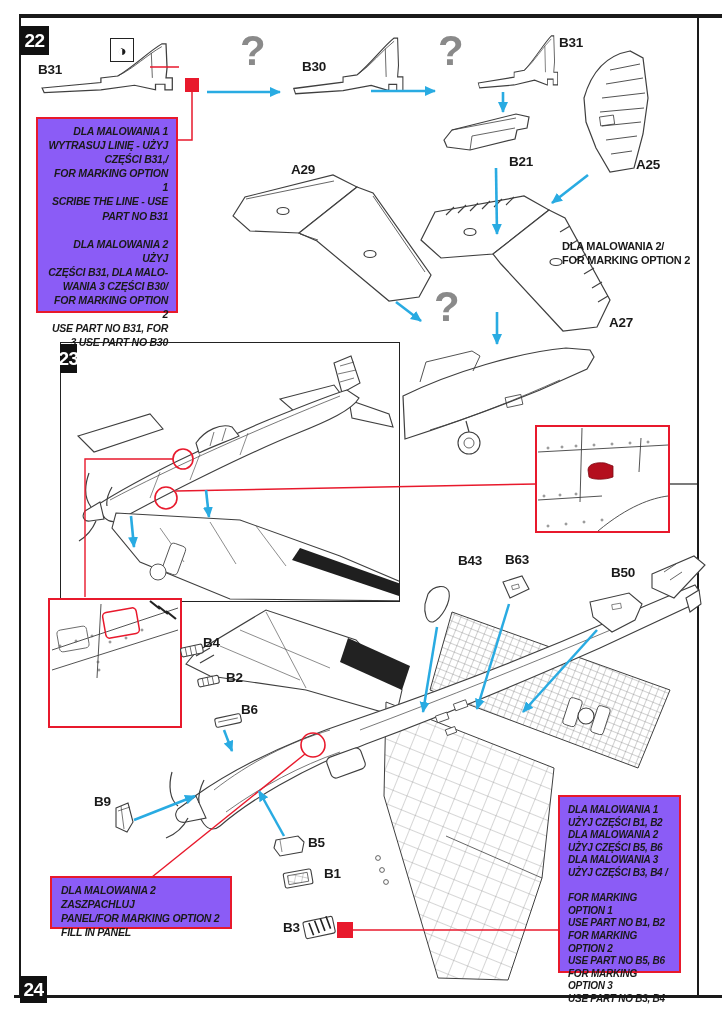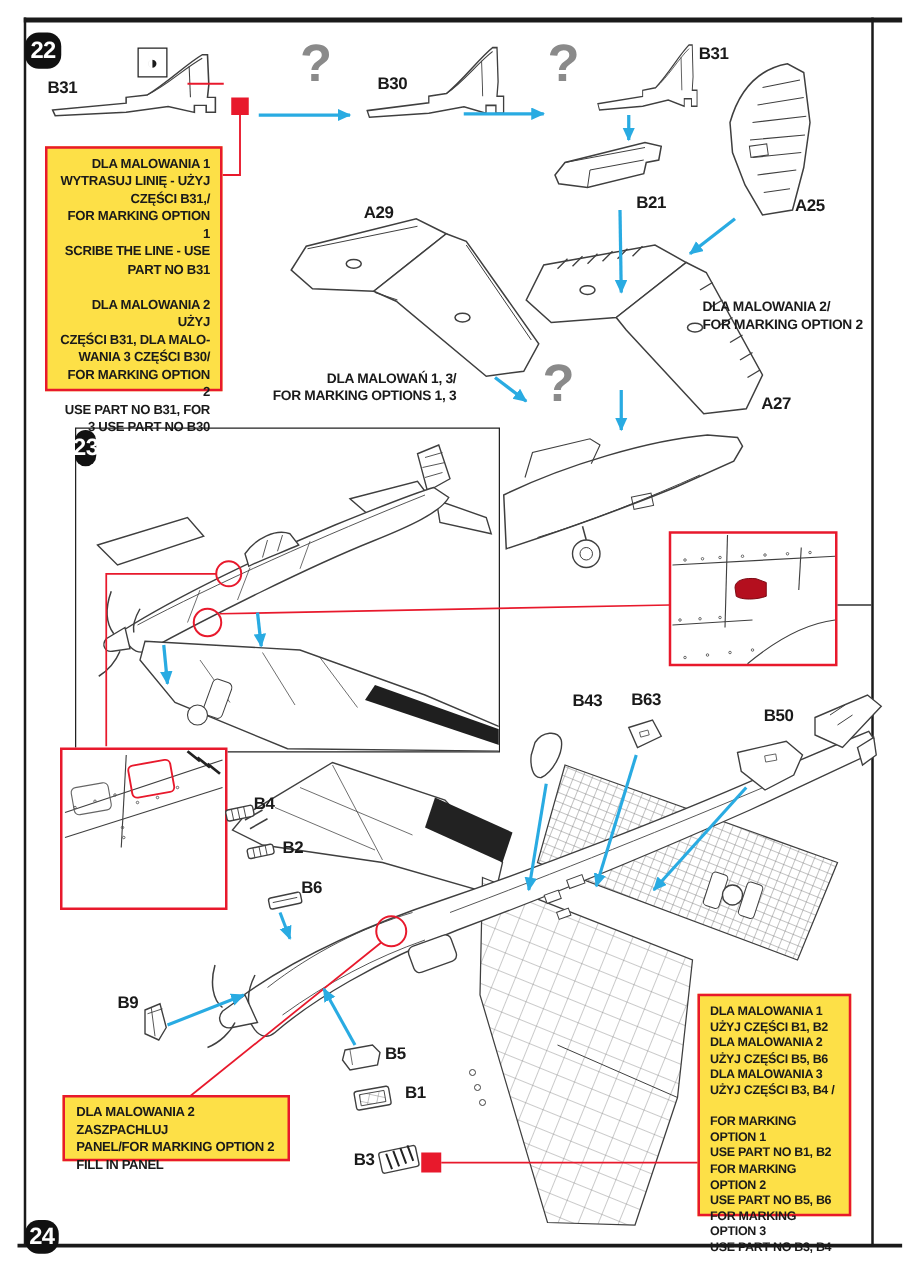--- a/index.html
+++ b/index.html
@@ -1,28 +1,28 @@
 <!DOCTYPE html>
 <html><head>
 <meta charset="utf-8">
 <style>
   html,body{margin:0;padding:0;background:#fff;}
   .page{position:relative;width:722px;height:1024px;background:#fff;overflow:hidden;
         font-family:"Liberation Sans",sans-serif;color:#1a1a1a;}
   .frame{position:absolute;background:#1a1a1a;z-index:1;}
   .badge{position:absolute;background:#111;color:#fff;font-weight:bold;font-size:19px;
-         display:flex;align-items:center;justify-content:center;z-index:4;letter-spacing:-0.5px;border-radius:11px;}
+         display:flex;align-items:center;justify-content:center;z-index:4;letter-spacing:-0.5px;}
   .lbl{position:absolute;font-weight:bold;font-size:13.5px;letter-spacing:-0.3px;z-index:4;white-space:nowrap;}
   .qmark{position:absolute;color:#8a8a8a;font-size:42px;font-weight:bold;z-index:4;line-height:1;}
   .iconbox{position:absolute;left:110px;top:38px;width:22px;height:22px;border:1.5px solid #222;
            display:flex;align-items:center;justify-content:center;font-size:15px;z-index:4;background:#fff;}
   .sec23{position:absolute;left:60px;top:342px;width:340px;height:260px;border:1.5px solid #222;
          background:#fff;box-sizing:border-box;z-index:1;}
   .artbox{position:absolute;border:2px solid #e8192c;background:#fff;box-sizing:border-box;z-index:1;}
-  .redbox{position:absolute;border:2px solid #e8192c;background:#fde047;box-sizing:border-box;z-index:3;}
+  .redbox{position:absolute;border:2px solid #e8192c;background:#8b5cf6;box-sizing:border-box;z-index:3;font-style:italic;}
   .nline{font-size:10.5px;font-weight:bold;line-height:14.1px;min-height:14.1px;letter-spacing:-0.25px;}
   .note1{left:36px;top:117px;width:142px;height:196px;padding:5px 8px;text-align:right;}
   .note2{left:50px;top:876px;width:182px;height:53px;padding:5px 9px;text-align:left;}
   .note3{left:558px;top:795px;width:123px;height:178px;padding:7px 8px;text-align:left;}
   .note3 .nline{font-size:10px;line-height:12.6px;min-height:12.6px;}
   .cap{position:absolute;font-weight:bold;font-size:11px;line-height:13.5px;letter-spacing:-0.25px;z-index:4;}
   .zcap{position:absolute;left:48px;top:686px;width:134px;text-align:center;font-weight:bold;
         font-size:10.5px;line-height:13px;letter-spacing:-0.3px;z-index:4;}
   svg.art{position:absolute;left:0;top:0;z-index:2;pointer-events:none;}
 </style>
@@ -296,24 +296,20 @@
   <div class="lbl" style="left:505px;top:552px;">B63</div>
   <div class="lbl" style="left:611px;top:565px;">B50</div>
   <div class="lbl" style="left:203px;top:635px;">B4</div>
   <div class="lbl" style="left:226px;top:670px;">B2</div>
   <div class="lbl" style="left:241px;top:702px;">B6</div>
   <div class="lbl" style="left:94px;top:794px;">B9</div>
   <div class="lbl" style="left:308px;top:835px;">B5</div>
   <div class="lbl" style="left:324px;top:866px;">B1</div>
   <div class="lbl" style="left:283px;top:920px;">B3</div>
 
-  <div class="cap" style="left:200px;top:297px;width:165px;text-align:right;">
-    <div>DLA MALOWAŃ 1, 3/</div>
-    <div>FOR MARKING OPTIONS 1, 3</div>
-  </div>
   <div class="cap" style="left:562px;top:240px;width:135px;">
     <div>DLA MALOWANIA 2/</div>
     <div>FOR MARKING OPTION 2</div>
   </div>
 
   <div class="redbox note1">
     <div class="nline">DLA MALOWANIA 1</div>
     <div class="nline">WYTRASUJ LINIĘ - UŻYJ</div>
     <div class="nline">CZĘŚCI B31,/</div>
     <div class="nline">FOR MARKING OPTION 1</div>

